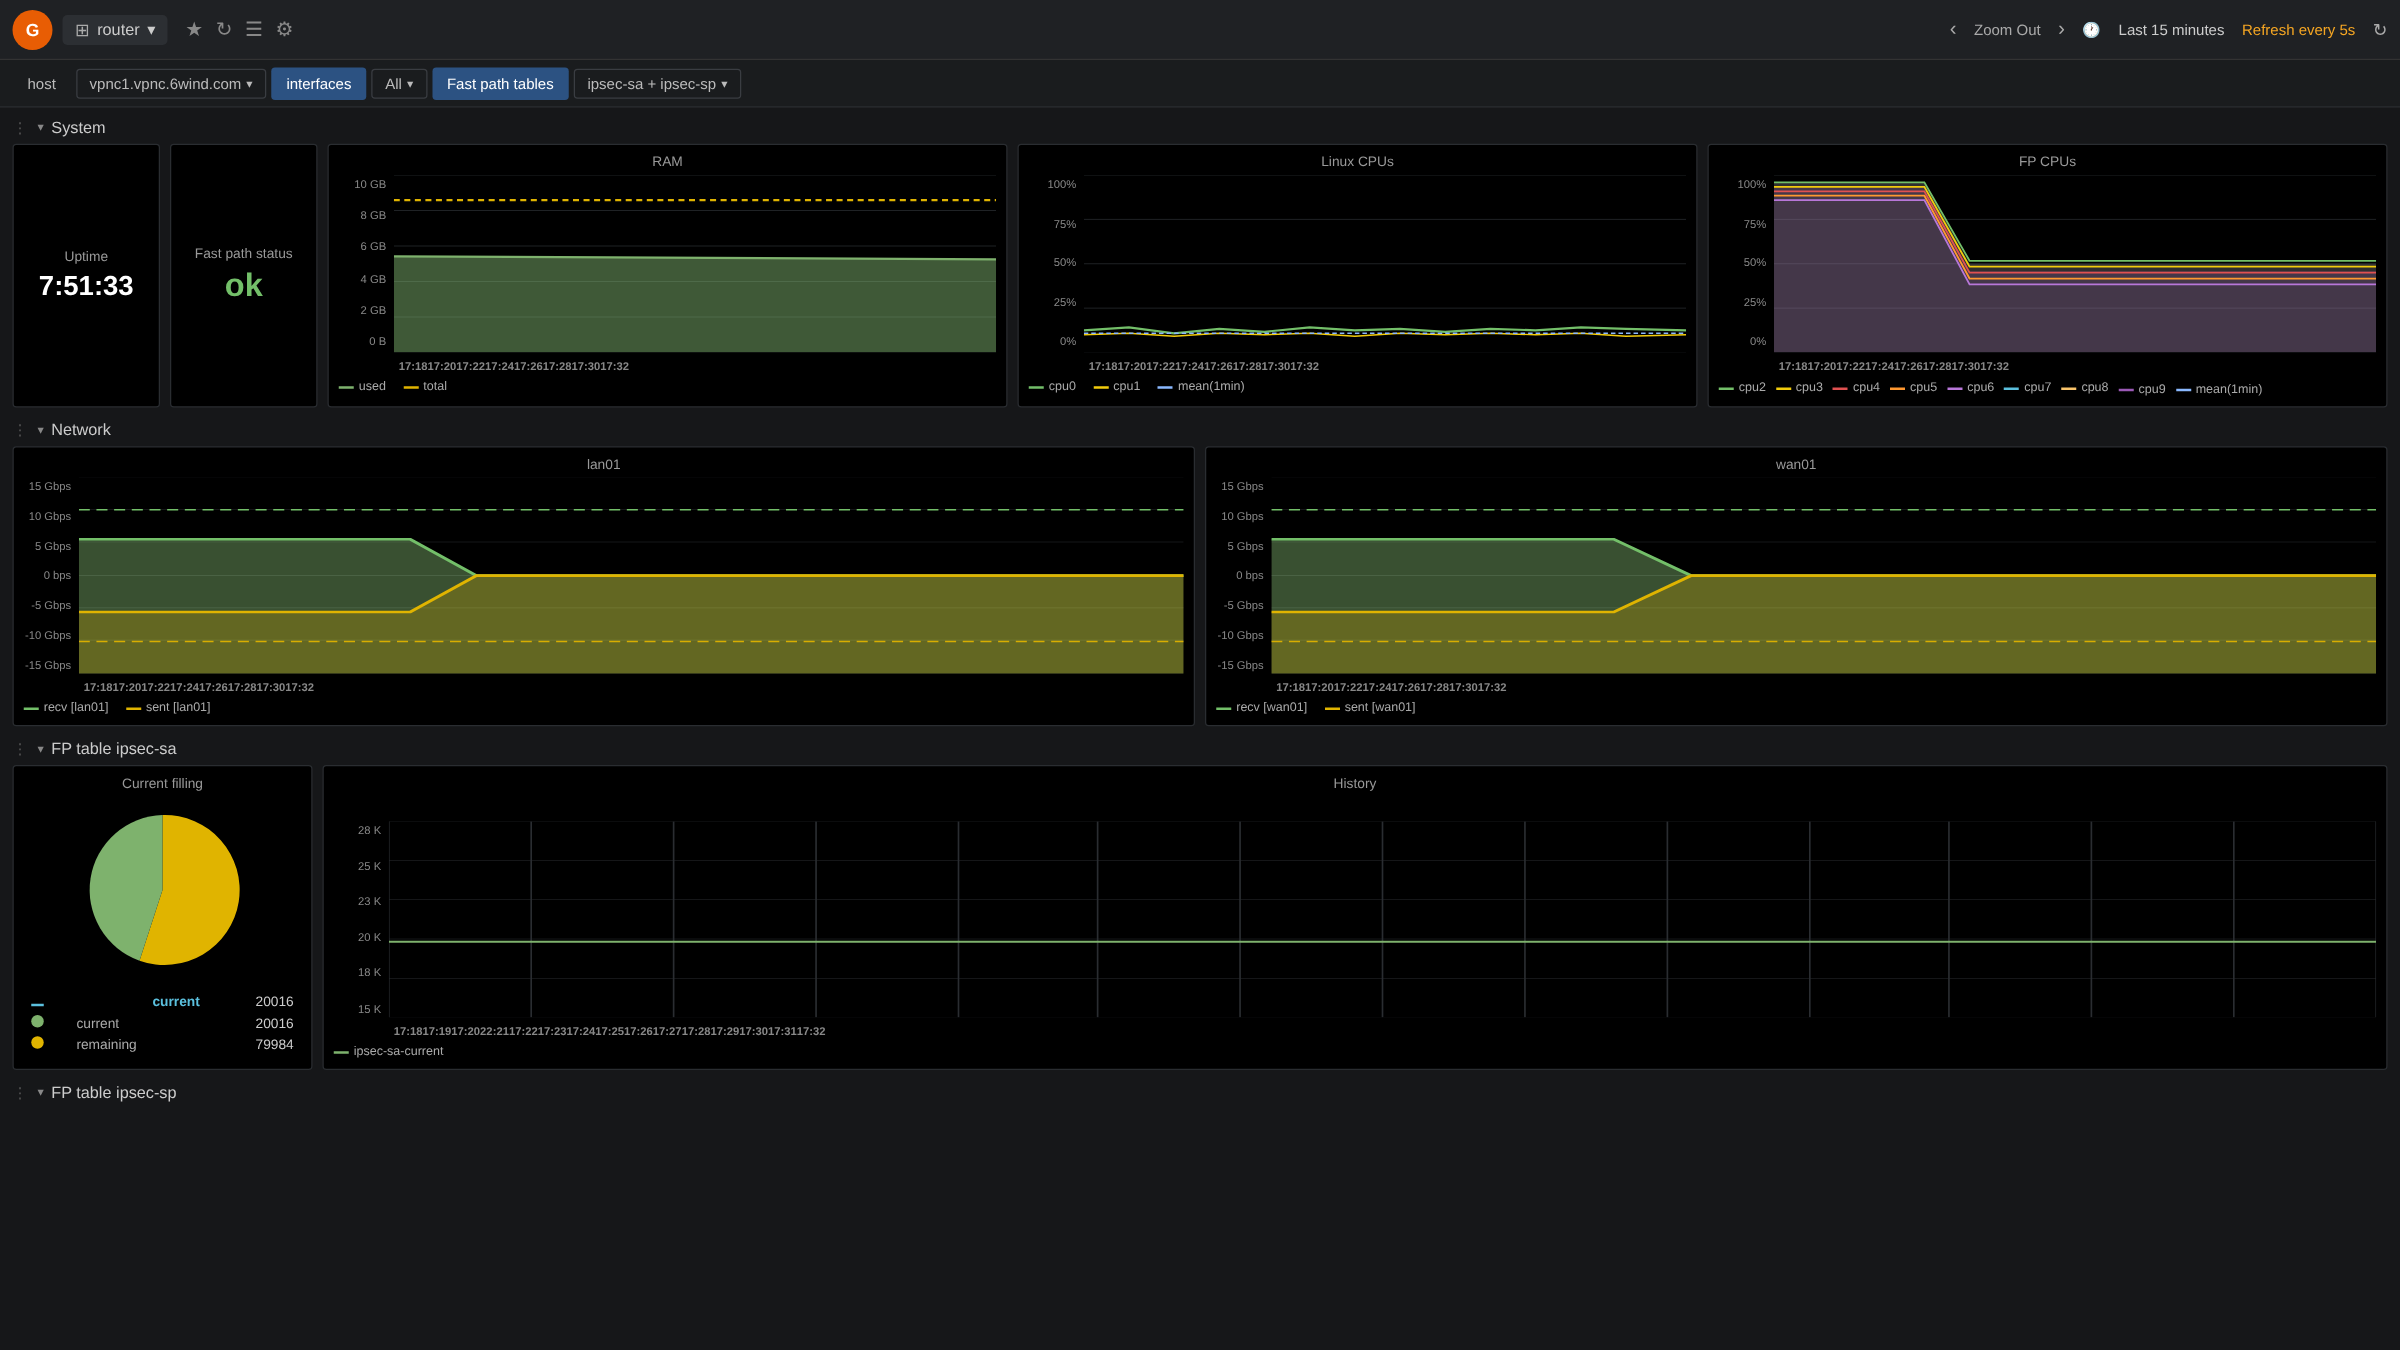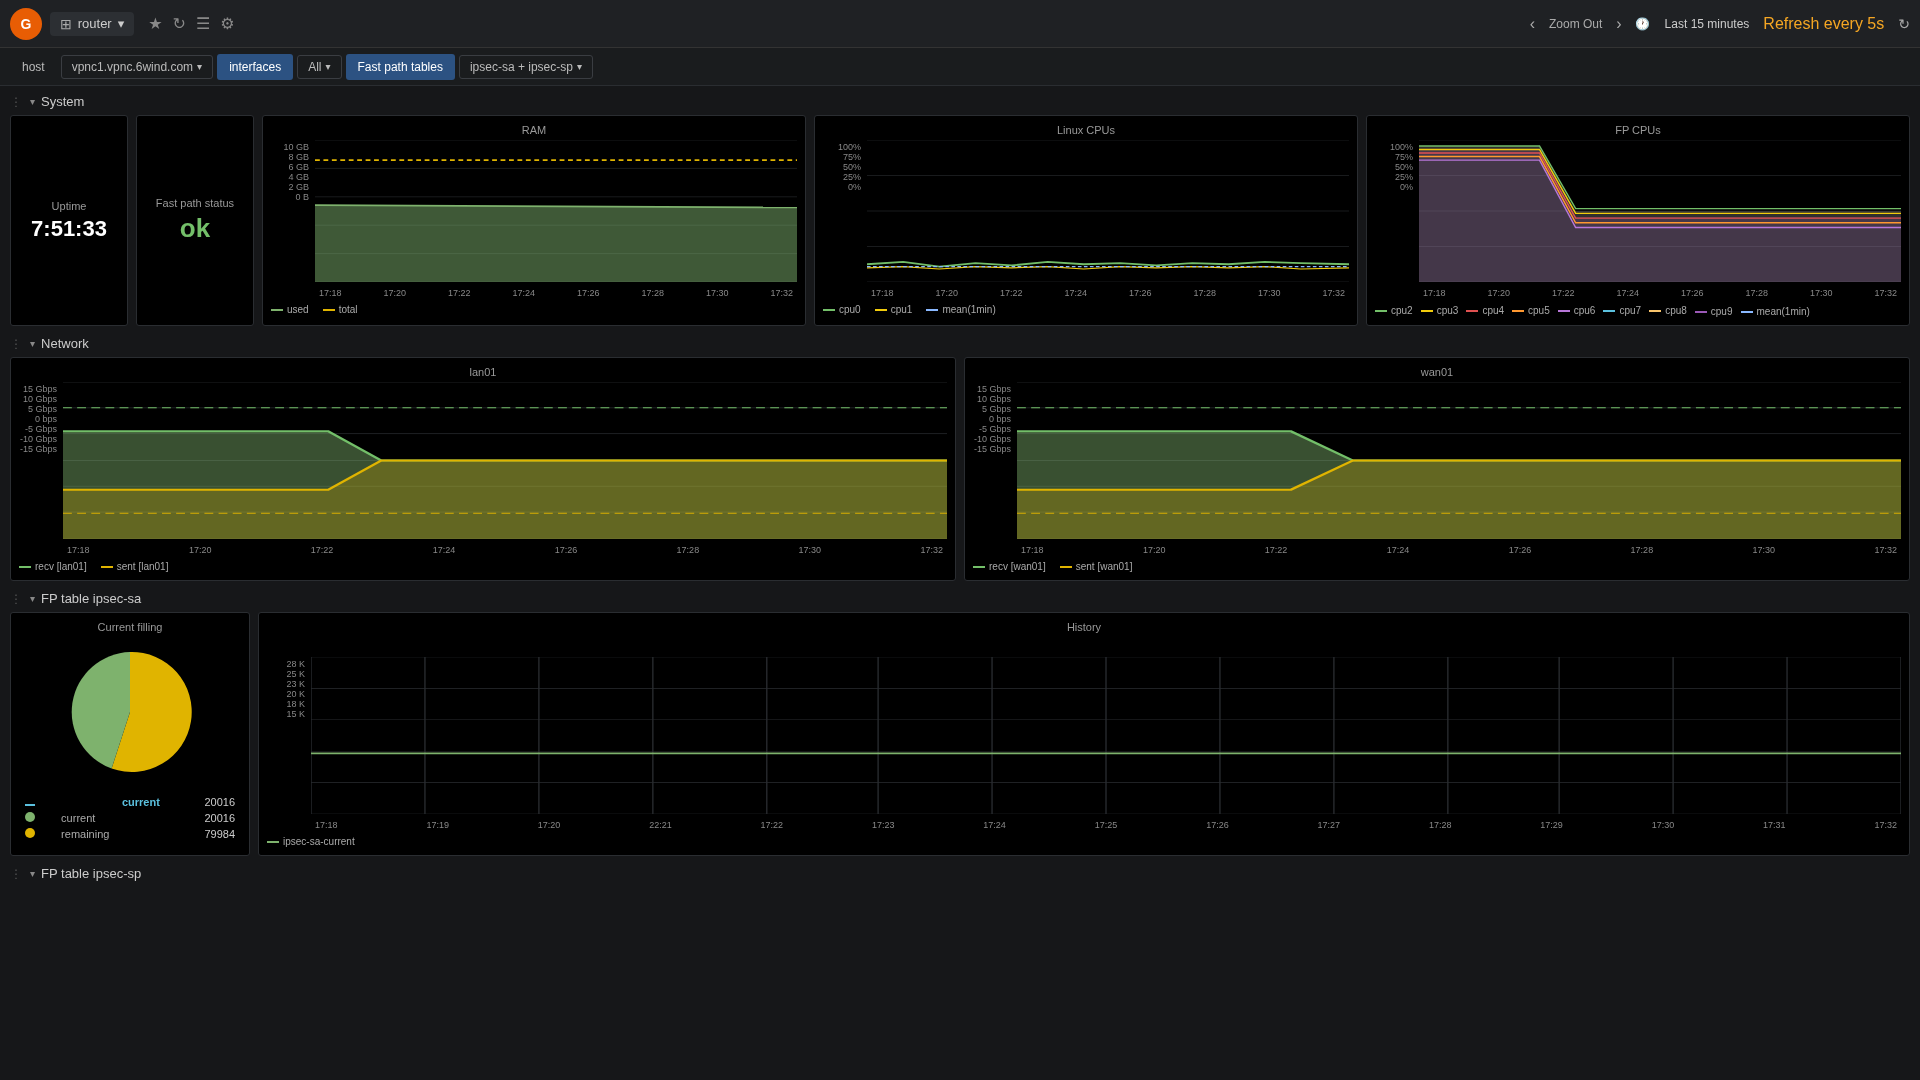--- a/index.html
+++ b/index.html
@@ -39,21 +39,21 @@
     .app-title .grid-icon { color: #aaa; font-size: 14px; }
     .nav-icons { display: flex; gap: 10px; margin-left: 6px; color: #999; font-size: 16px; }
     .nav-right {
       margin-left: auto;
       display: flex; align-items: center; gap: 14px;
       color: #ccc; font-size: 12px;
     }
     .zoom-btn {
       background: none; border: none; color: #aaa; cursor: pointer; font-size: 16px;
     }
-    .refresh-label { color: #f5a623; font-size: 16px; cursor: pointer; }
+    .refresh-label { color: #f5a623; font-size: 12px; cursor: pointer; }
     .refresh-icon { color: #aaa; font-size: 14px; cursor: pointer; }
 
     
     .tabbar {
       background: #1a1c1e;
       border-bottom: 1px solid #2a2d31;
       display: flex;
       align-items: center;
       padding: 0 10px;
       height: 38px;
@@ -193,34 +193,36 @@
     }
     .pie-legend-table .val { text-align: right; color: #ccc; }
     .pie-legend-table .label-current { color: #5bc0de; text-align: right; font-weight: bold; }
 
     .y-axis-labels {
       position: absolute;
       left: 0; top: 0; bottom: 20px;
       width: 42px;
       display: flex;
       flex-direction: column;
+      justify-content: space-between;
       padding: 2px 4px 2px 0;
       font-size: 9px;
       color: #888;
       text-align: right;
     }
     .x-axis-labels {
       position: absolute;
       bottom: 2px;
       left: 44px; right: 0;
       display: flex;
-      justify-content: space-between;
+      justify-content: flex-start;
       font-size: 9px;
       color: #888;
       padding: 0 4px;
+      font-weight: bold;
     }
     .chart-inner {
       position: absolute;
       left: 44px; right: 0;
       top: 0; bottom: 18px;
       overflow: hidden;
     }
   </style>
 </head>
 <body>

